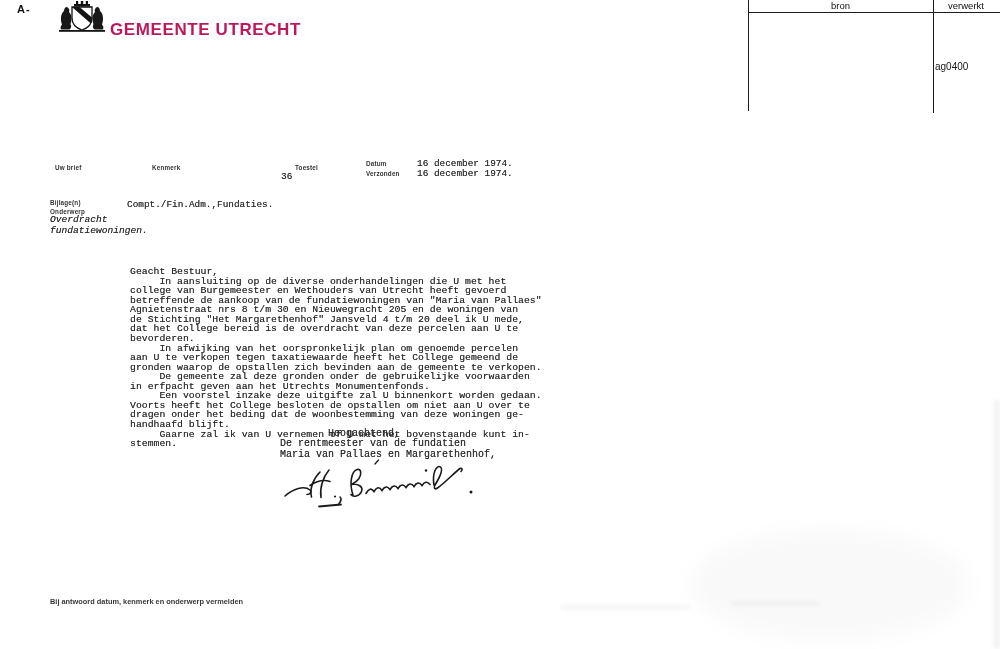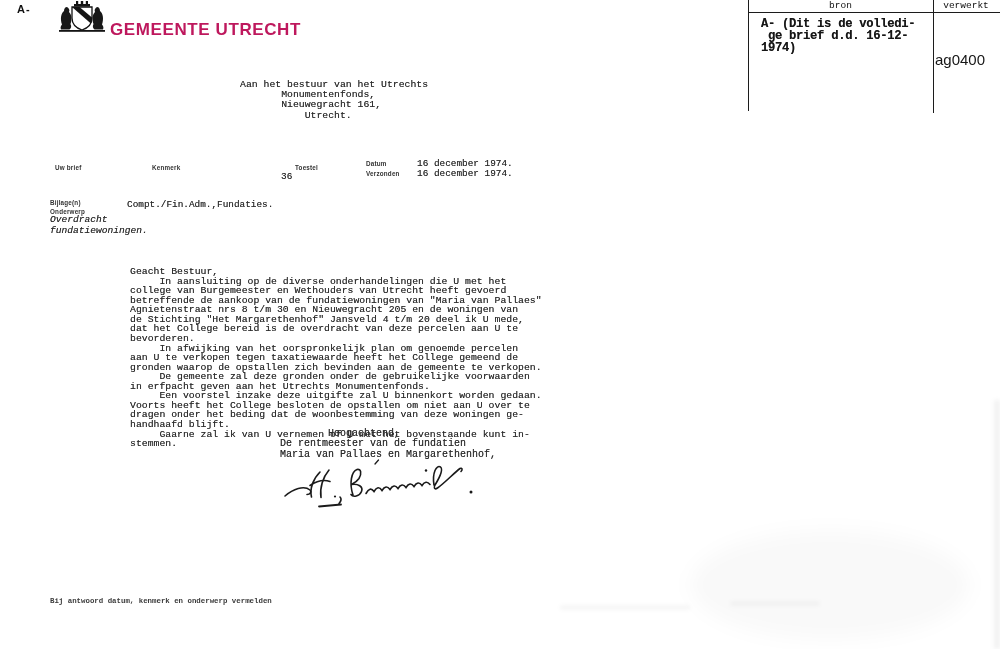--- a/index.html
+++ b/index.html
@@ -28,31 +28,31 @@
   .lbl-onderwerp{left:50px;top:208px;}
   .val{font-size:9.4px;}
   .val-kenmerk{left:127px;top:171px;margin-top:28px;}
   .val-toestel{left:281px;top:171px;}
   .val-datum{left:417px;top:158px;}
   .val-verzonden{left:417px;top:168px;}
   .val-onderwerp{left:50px;top:215px;font-size:9.6px;line-height:10.6px;font-style:italic;}
   .body-text{left:130px;top:229px;font-size:9.8px;line-height:9.56px;margin-top:38px;}
   .closing{left:280px;top:429px;font-size:10px;line-height:10.3px;}
   .signature{left:283px;top:458px;}
-  .footer{left:50px;top:597px;font-size:7.4px;font-weight:600;color:#3a3a3a;font-family:Liberation Mono, monospace;}
+  .footer{left:50px;top:597px;font-size:7.4px;font-weight:600;color:#3a3a3a;}
   
   .vline{width:1.4px;background:#1c1c1c;top:0;}
   .vline-1{left:748px;height:111px;}
   .vline-2{left:933px;height:113px;}
   .hline{left:748px;top:12px;width:252px;height:1.4px;background:#1c1c1c;}
-  .col-header{top:0px;font-size:9.5px;color:#101010;text-align:center;font-family:Liberation Mono, monospace;}
+  .col-header{top:0px;font-size:9.5px;color:#101010;text-align:center;}
   .col-header-bron{left:748px;width:185px;}
   .col-header-verwerkt{left:933px;width:66px;}
   .bron-note{left:761px;top:18px;font-size:12.2px;font-weight:bold;line-height:12px;color:#161616;letter-spacing:-0.3px;}
-  .verwerkt-value{left:935px;top:51px;font-size:15px;color:#161616;}
+  .verwerkt-value{left:935px;top:61px;font-size:10px;color:#161616;}
   
   .smudge{pointer-events:none;}
   .smudge-right{left:994px;top:400px;width:6px;height:249px;background:rgba(0,0,0,0.05);filter:blur(2px);}
   .smudge-corner{left:690px;top:530px;width:280px;height:110px;background:rgba(0,0,0,0.025);filter:blur(9px);border-radius:50%;}
   .smudge-footer1{left:560px;top:606px;width:130px;height:3px;background:rgba(0,0,0,0.06);filter:blur(2px);border-radius:2px;}
   .smudge-footer2{left:730px;top:602px;width:90px;height:3px;background:rgba(0,0,0,0.05);filter:blur(2px);border-radius:2px;}
 </style>
 </head>
 <body>
 
@@ -76,24 +76,20 @@
 
       <path d="M15,6 h20 v11 c0,7 -4,10 -10,12 c-6,-2 -10,-5 -10,-12 z" fill="#ffffff" stroke="#111" stroke-width="1.3"></path>
 
       <path d="M15,6 L22.5,6 L35,16.5 L35,23.5 Z" fill="#141414" clip-path="url(#shieldClip)"></path>
 
       <rect x="2" y="29" width="46" height="1.8" fill="#141414"></rect>
     </svg>
   </div>
   <div class="abs org-name">GEMEENTE UTRECHT</div>
 
-  <div class="abs recipient mono pre">Aan het bestuur van het Utrechts
-       Monumentenfonds,
-       Nieuwegracht 161,
-           Utrecht.</div>
 
   <div class="abs form-label lbl-uwbrief">Uw brief</div>
   <div class="abs form-label lbl-kenmerk">Kenmerk</div>
   <div class="abs form-label lbl-toestel">Toestel</div>
   <div class="abs form-label lbl-datum">Datum</div>
   <div class="abs form-label lbl-verzonden">Verzonden</div>
 
   <div class="abs mono val val-kenmerk">Compt./Fin.Adm.,Fundaties.</div>
   <div class="abs mono val val-toestel">36</div>
   <div class="abs mono val val-datum">16 december 1974.</div>
@@ -146,23 +142,20 @@
     </svg>
   </div>
 
   <div class="abs footer">Bij antwoord datum, kenmerk en onderwerp vermelden</div>
 
   <div class="abs vline vline-1"></div>
   <div class="abs vline vline-2"></div>
   <div class="abs hline"></div>
   <div class="abs col-header col-header-bron">bron</div>
   <div class="abs col-header col-header-verwerkt">verwerkt</div>
-  <div class="abs mono pre bron-note">A- (Dit is de volledi-
- ge brief d.d. 16-12-
-1974)</div>
   <div class="abs verwerkt-value">ag0400</div>
 
   <div class="abs smudge smudge-right"></div>
   <div class="abs smudge smudge-corner"></div>
   <div class="abs smudge smudge-footer1"></div>
   <div class="abs smudge smudge-footer2"></div>
 
 </div>
 
 </body></html>

